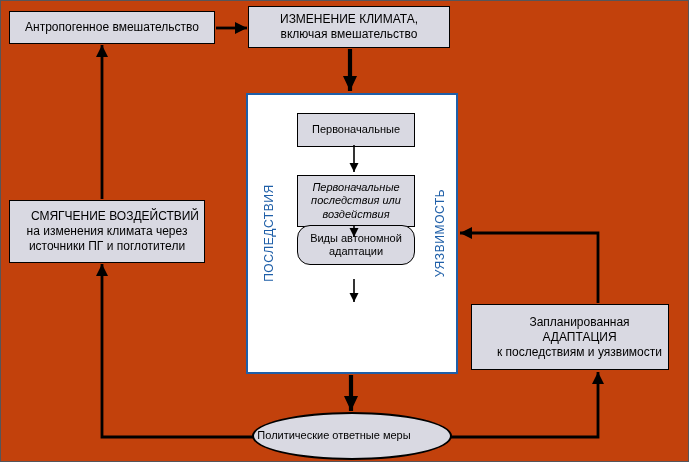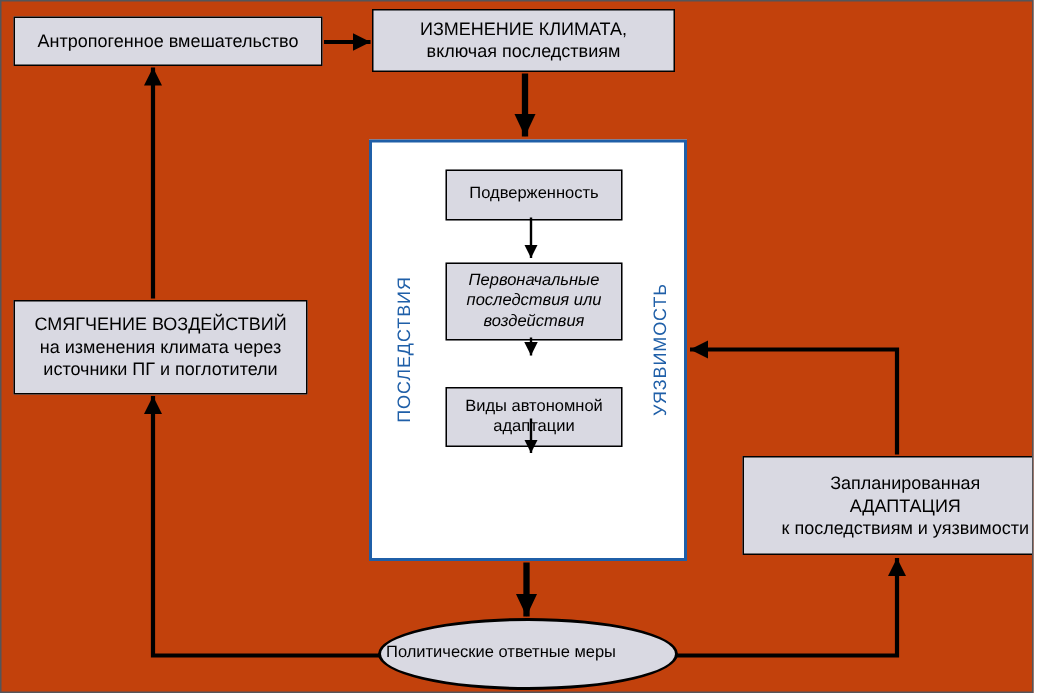--- a/index.html
+++ b/index.html
@@ -64,48 +64,48 @@
     <path class="a med" d="M450,436 L597,436 L597,371"></path>
     <path class="a med" d="M597,302 L597,232 L459,232"></path>
   </svg>
 
   <div class="gbox fs12" style="left:8px;top:10px;width:206px;height:33px;">
     <span class="blk">Антропогенное вмешательство</span>
   </div>
 
   <div class="gbox fs12" style="left:247px;top:5px;width:202px;height:42px;">
     <span class="blk b">ИЗМЕНЕНИЕ КЛИМАТА,</span>
-    <span class="blk">включая последствиям</span>
+    <span class="blk">включая вмешательство</span>
   </div>
 
   <div class="panel" style="left:245px;top:92px;width:212px;height:281px;">
 
     <span class="vlabel" style="left:21px;top:138px;">ПОСЛЕДСТВИЯ</span>
     <span class="vlabel" style="left:192px;top:138px;">УЯЗВИМОСТЬ</span>
 
     <div class="gbox fs11" style="left:49px;top:18px;width:118px;height:34px;">
-      <span>Подверженность</span>
+      <span>Первоначальные</span>
     </div>
 
     <div class="gbox fs11" style="left:49px;top:80px;width:118px;height:52px;font-style:italic;">
       <span>Первоначальные последствия или воздействия</span>
     </div>
 
-    <div class="gbox fs11" style="left:49px;top:163px;width:118px;height:40px;">
+    <div class="gbox fs11" style="left:49px;top:130px;width:118px;height:40px;border-radius:13px;">
       <span>Виды автономной адаптации</span>
     </div>
 
   </div>
 
-  <div class="gbox fs12" style="left:8px;top:199px;width:196px;height:63px;">
+  <div class="gbox fs12" style="left:8px;top:199px;width:196px;height:63px;align-items:flex-end;">
     <span class="blk b">СМЯГЧЕНИЕ ВОЗДЕЙСТВИЙ</span>
     <span class="blk">на изменения климата через источники ПГ и поглотители</span>
   </div>
 
-  <div class="gbox fs12" style="left:494px;top:303px;width:198px;height:66px;padding-left:24px;">
+  <div class="gbox fs12" style="left:470px;top:303px;width:198px;height:66px;padding-left:24px;">
     <span class="blk">Запланированная</span>
     <span class="blk b">АДАПТАЦИЯ</span>
     <span class="blk">к последствиям и уязвимости</span>
   </div>
 
   <div class="ellipse" style="left:251px;top:411px;width:200px;height:48px;">
     <span class="fs11" style="width:160px;display:inline-block;">Политические ответные меры</span>
   </div>
 
 </div>

